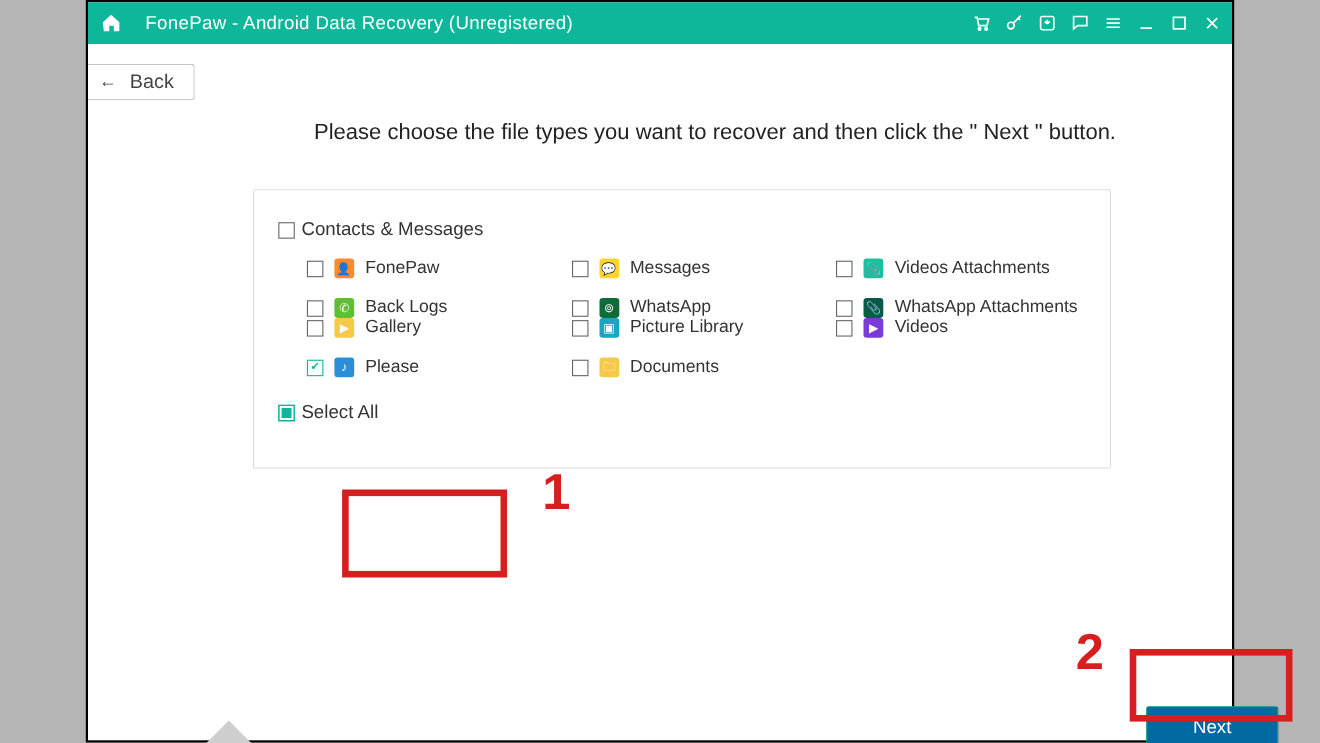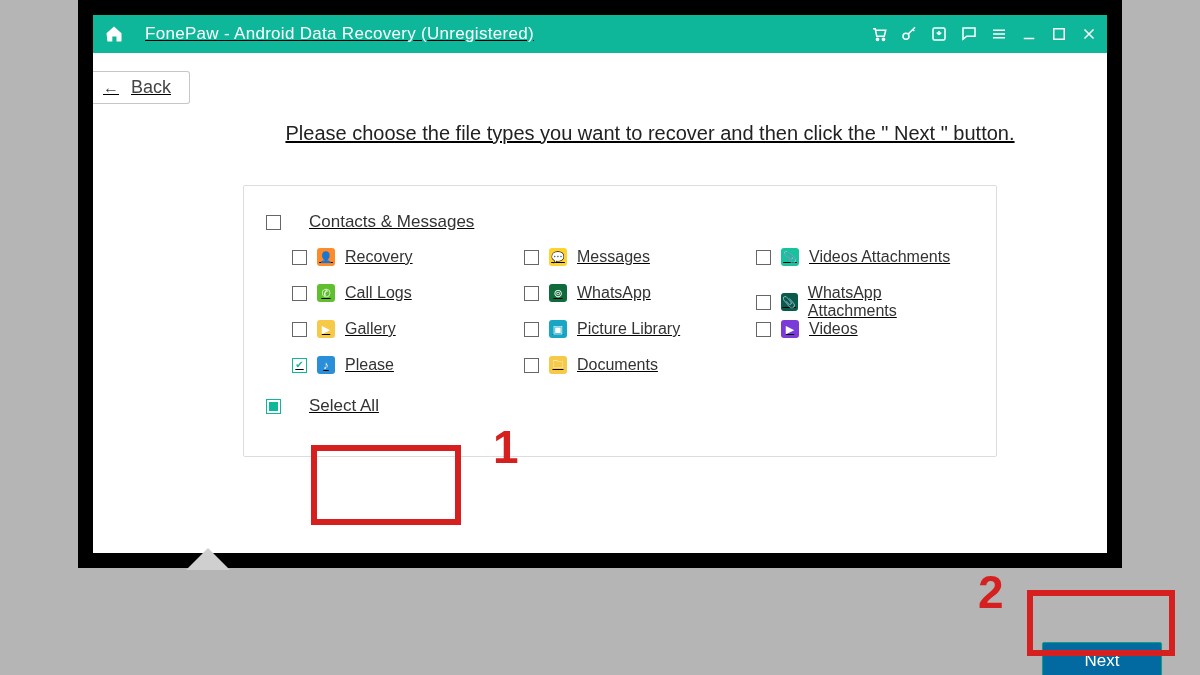--- a/index.html
+++ b/index.html
@@ -1,19 +1,19 @@
 <!DOCTYPE html>
 <html><head>
 <meta charset="utf-8">
 <style>
   * { box-sizing: border-box; margin: 0; padding: 0; font-family: "Segoe UI", Arial, sans-serif; }
   html, body { width: 1200px; height: 675px; background: #b5b5b5; }
   .outer-frame {
-    position: absolute; left: 78px; top: 0; width: 1044px; height: 568px;
-    background: #000; padding: 15px; text-decoration: underline;
+    position: absolute; left: 78px; top: 0; width: 1044px; height: 675px;
+    background: #000; padding: 2px;
   }
   .app {
     width: 100%; height: 100%; background: #fff; display: flex; flex-direction: column;
   }
   
   .titlebar {
     height: 38px; background: #0fb79a; color: #fff; display: flex; align-items: center;
     padding: 0 6px 0 6px; font-size: 17px; font-weight: 500;
   }
   .titlebar .home { width: 30px; display:flex; align-items:center; justify-content:center; }
@@ -32,21 +32,21 @@
   
   .instruction {
     text-align:center; font-size: 20px; color:#222; padding: 18px 60px 0 160px;
   }
   
   .panel-wrap { padding: 40px 110px 0 150px; }
   .panel {
     border: 1px solid #ddd; border-radius: 2px; padding: 22px 28px 24px 28px;
     position: relative;
   }
-  .group-head { display:flex; align-items:center; gap:28px; margin: 4px 0 16px -6px; font-size:17px; color:#333;}
+  .group-head { display:flex; align-items:center; gap:6px; margin: 4px 0 16px -6px; font-size:17px; color:#333;}
   .group-head.sub { margin-top: 22px; }
   .cb {
     width: 15px; height: 15px; border:1.6px solid #666; display:inline-flex; align-items:center; justify-content:center;
     font-size: 11px; color:#0fb79a; background:#fff;
   }
   .cb.partial { background:#0fb79a; box-shadow: inset 0 0 0 2px #fff; border-color:#0fb79a;}
   .cb.checked { border-color:#0fb79a; color:#0fb79a; }
   .cb.checked::after{ content:"✔"; font-size:10px; line-height:1;}
   .cols { display:flex; }
   .col { flex:1; display:flex; flex-direction:column; gap:18px; padding-left: 20px;}
@@ -160,26 +160,26 @@
 
       <div class="group-head">
         <span class="cb"></span>
         <span>Contacts &amp; Messages</span>
       </div>
       <div class="cols">
         <div class="col">
           <div class="item">
                 <span class="cb"></span>
                 <span class="ic orange">👤</span>
-                <span>Recovery</span>
+                <span>FonePaw</span>
               </div>
           <div class="item">
                 <span class="cb"></span>
                 <span class="ic green">✆</span>
-                <span>Call Logs</span>
+                <span>Back Logs</span>
               </div>
         </div>
         <div class="col">
           <div class="item">
                 <span class="cb"></span>
                 <span class="ic yellow">💬</span>
                 <span>Messages</span>
               </div>
           <div class="item">
                 <span class="cb"></span>

